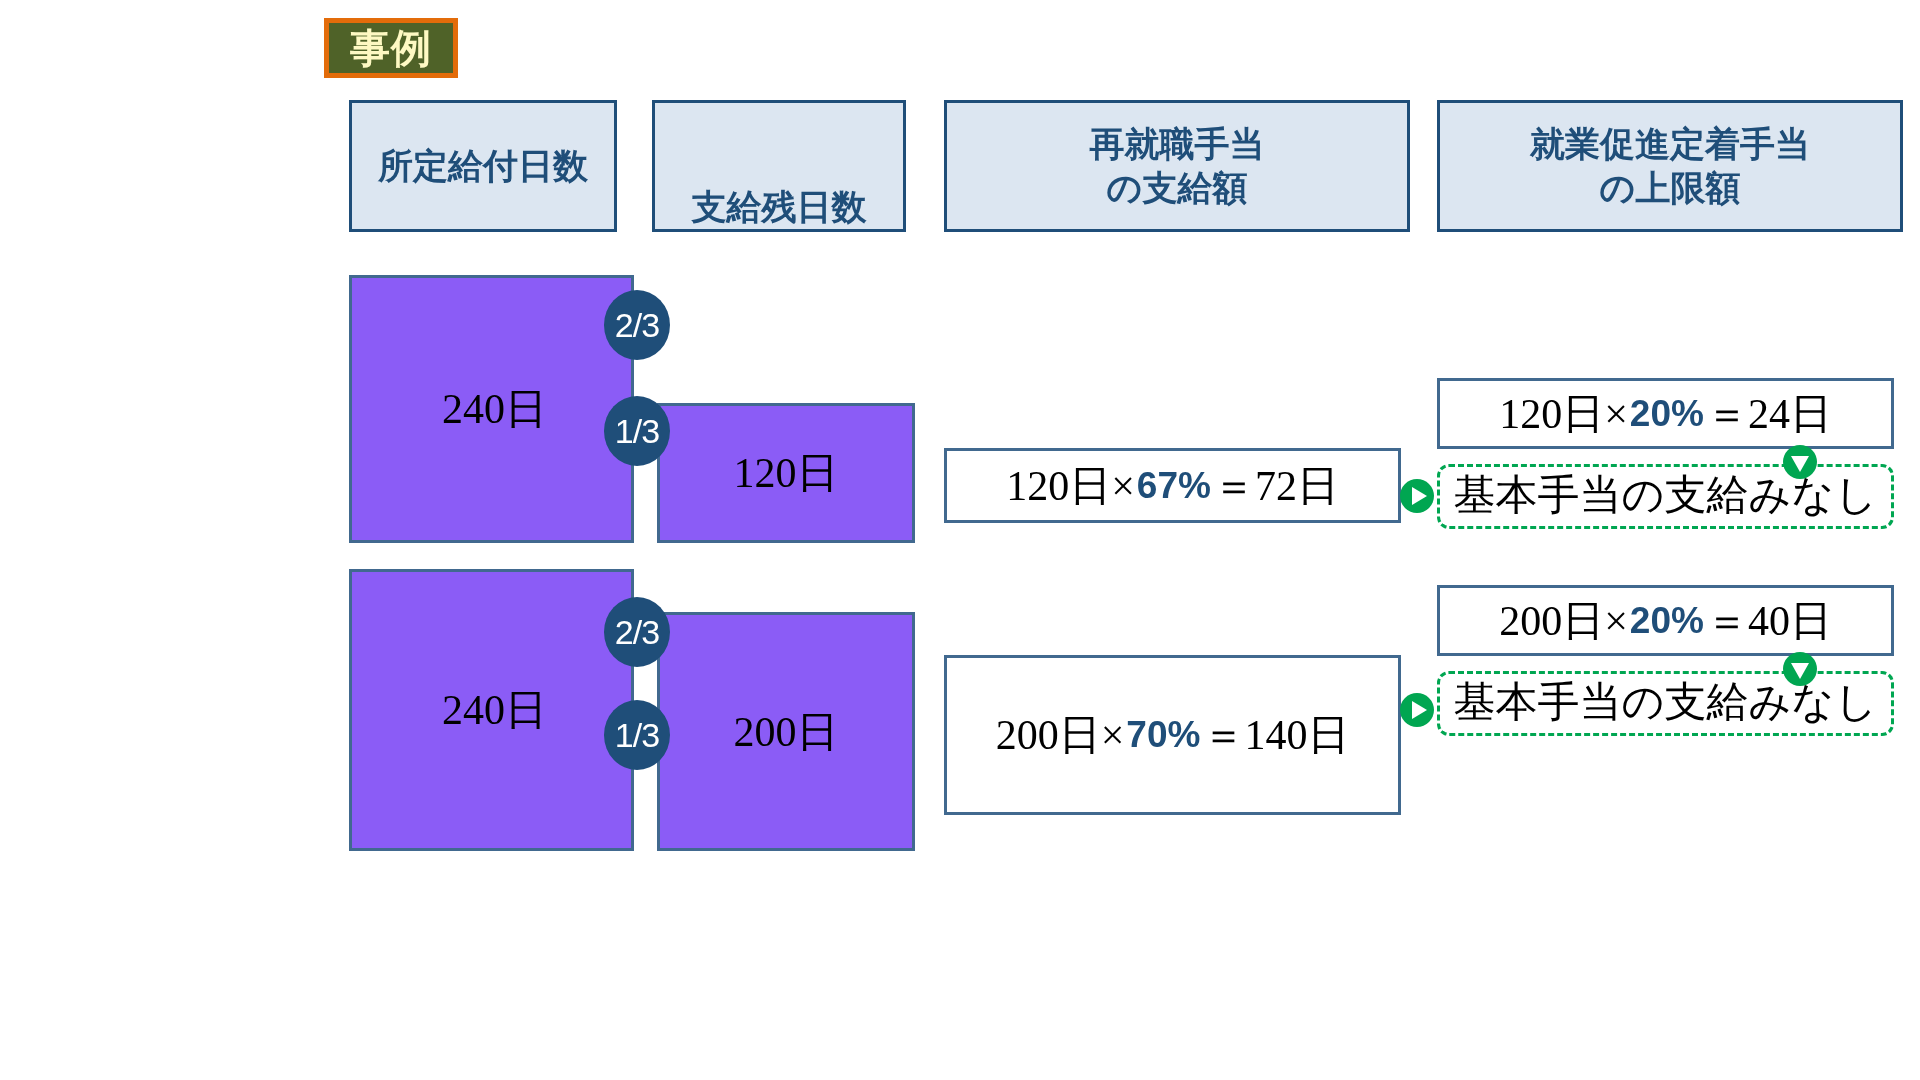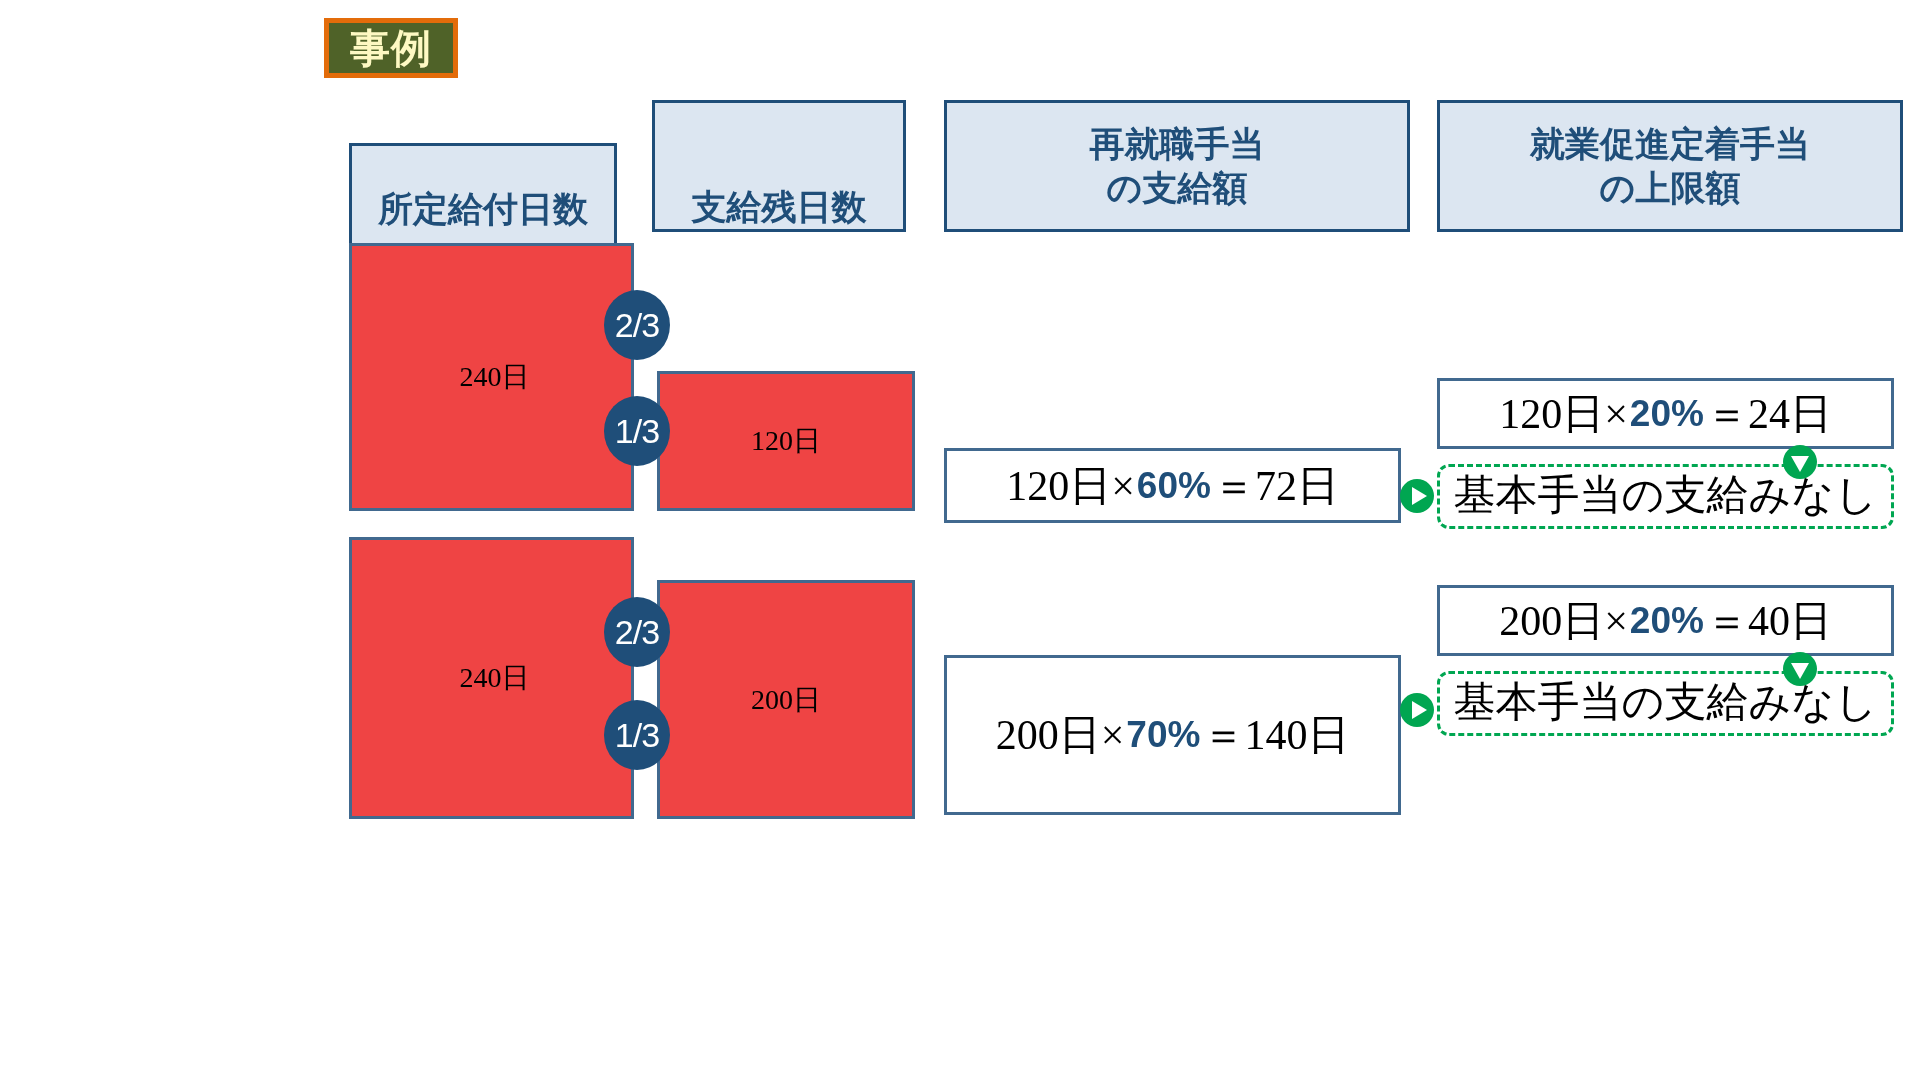--- a/index.html
+++ b/index.html
@@ -54,36 +54,37 @@
     align-items: center;
     justify-content: center;
     color: #1F4E79;
     font-weight: bold;
     font-size: 35px;
     line-height: 1.25;
     text-align: center;
   }
   .col-header .ln { display: block; }
 
-  #hdr-1 { left: 349px;  top: 100px; width: 268px; height: 132px; margin-top: 43px; }
+  #hdr-1 { left: 349px;  top: 100px; width: 268px; height: 132px; }
   #hdr-2 { left: 652px;  top: 100px; width: 254px; height: 132px; justify-content: flex-end; }
   #hdr-3 { left: 944px;  top: 100px; width: 466px; height: 132px; }
   #hdr-4 { left: 1437px; top: 100px; width: 466px; height: 132px; }
 
   
   .day-box {
     position: absolute;
-    background: #ef4444;
+    background: #8b5cf6;
     border: 3px solid #41698F;
     box-sizing: border-box;
     display: flex;
     align-items: center;
     color: #000000;
-    font-size: 28px;
+    font-size: 42px;
     font-family: "Liberation Serif", "DejaVu Serif", serif;
+    margin-top: 32px;
   }
   .day-box .label {
     width: 100%;
     text-align: center;
   }
 
   
   #box-total-1 { left: 349px; top: 243px; width: 285px; height: 268px; }
   #box-remain-1 { left: 657px; top: 371px; width: 258px; height: 140px; }
   
@@ -206,21 +207,21 @@
   <div class="frac" id="frac-1-23">
     <span>2/3</span>
   </div>
   <div class="frac" id="frac-1-13">
     <span>1/3</span>
   </div>
 
   <div class="formula-box" id="pay-1">
     <span>120日</span>
     <span>×</span>
-    <span class="pct">60%</span>
+    <span class="pct">67%</span>
     <span>＝</span>
     <span> 72日</span>
   </div>
 
   <div class="formula-box" id="cap-1">
     <span>120日</span>
     <span>×</span>
     <span class="pct">20%</span>
     <span>＝</span>
     <span>24日</span>

